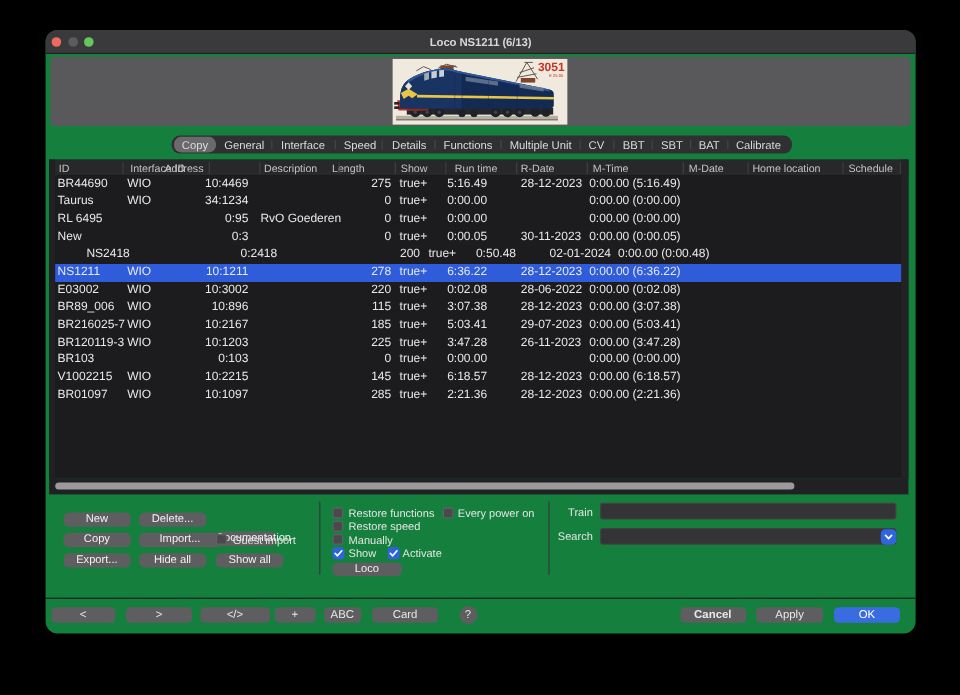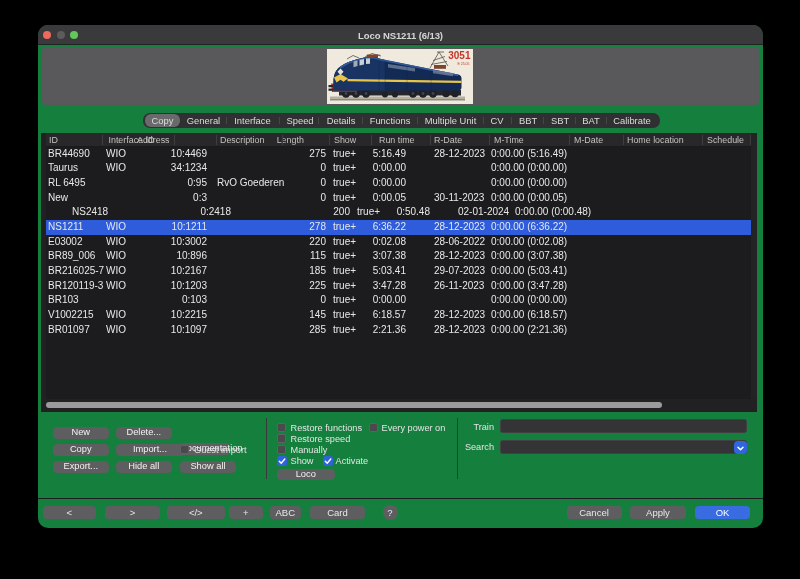--- a/index.html
+++ b/index.html
@@ -345,16 +345,16 @@
   </div>
 
   <div id="botsep"></div>
   <div class="bbtn" style="left:5px;width:52.5px;">&lt;</div>
   <div class="bbtn" style="left:67px;width:55px;">&gt;</div>
   <div class="bbtn" style="left:129px;width:57.5px;">&lt;/&gt;</div>
   <div class="bbtn" style="left:191px;width:33.5px;">+</div>
   <div class="bbtn" style="left:231.5px;width:31.5px;">ABC</div>
   <div class="bbtn" style="left:272px;width:55px;">Card</div>
   <div class="bbtn" style="left:344.5px;width:15px;height:15px;line-height:15px;border-radius:50%;top:479.5px;">?</div>
-  <div class="bbtn" style="left:528.5px;width:55px;">Cancel</div>
+  <div class="bbtn" style="left:528.5px;width:55px;font-weight:bold;">Cancel</div>
   <div class="bbtn" style="left:592px;width:56px;">Apply</div>
   <div class="bbtn" style="left:657px;width:55px;background:#3a6ce1;color:#fff;">OK</div>
 </div>
 
 </body></html>

